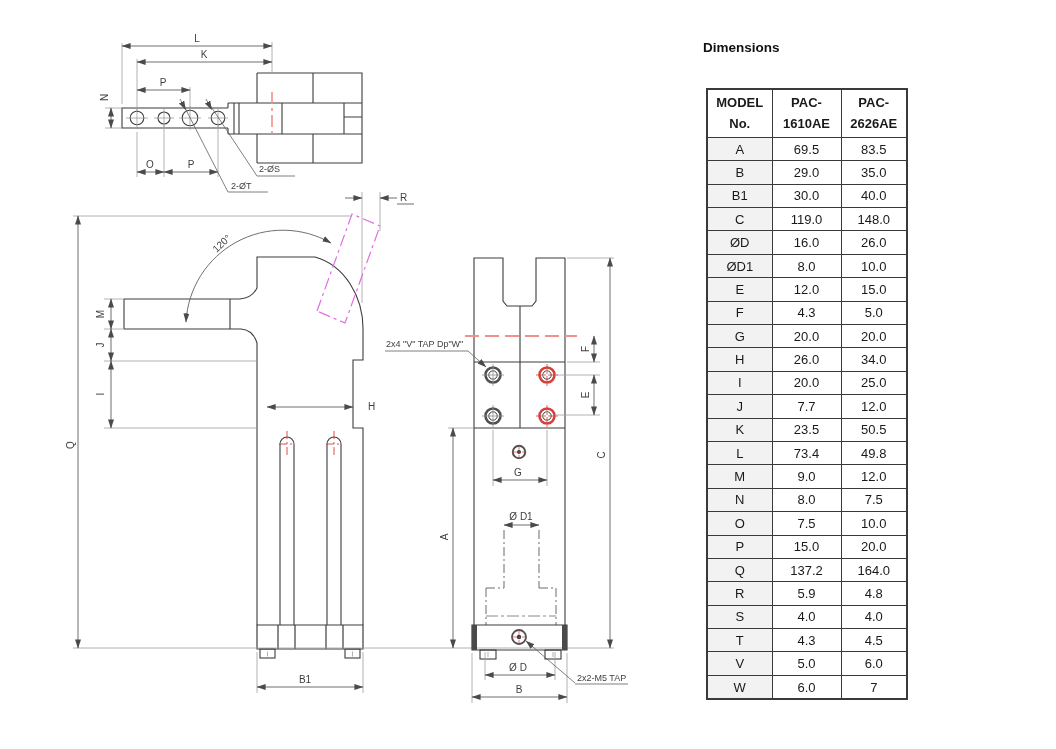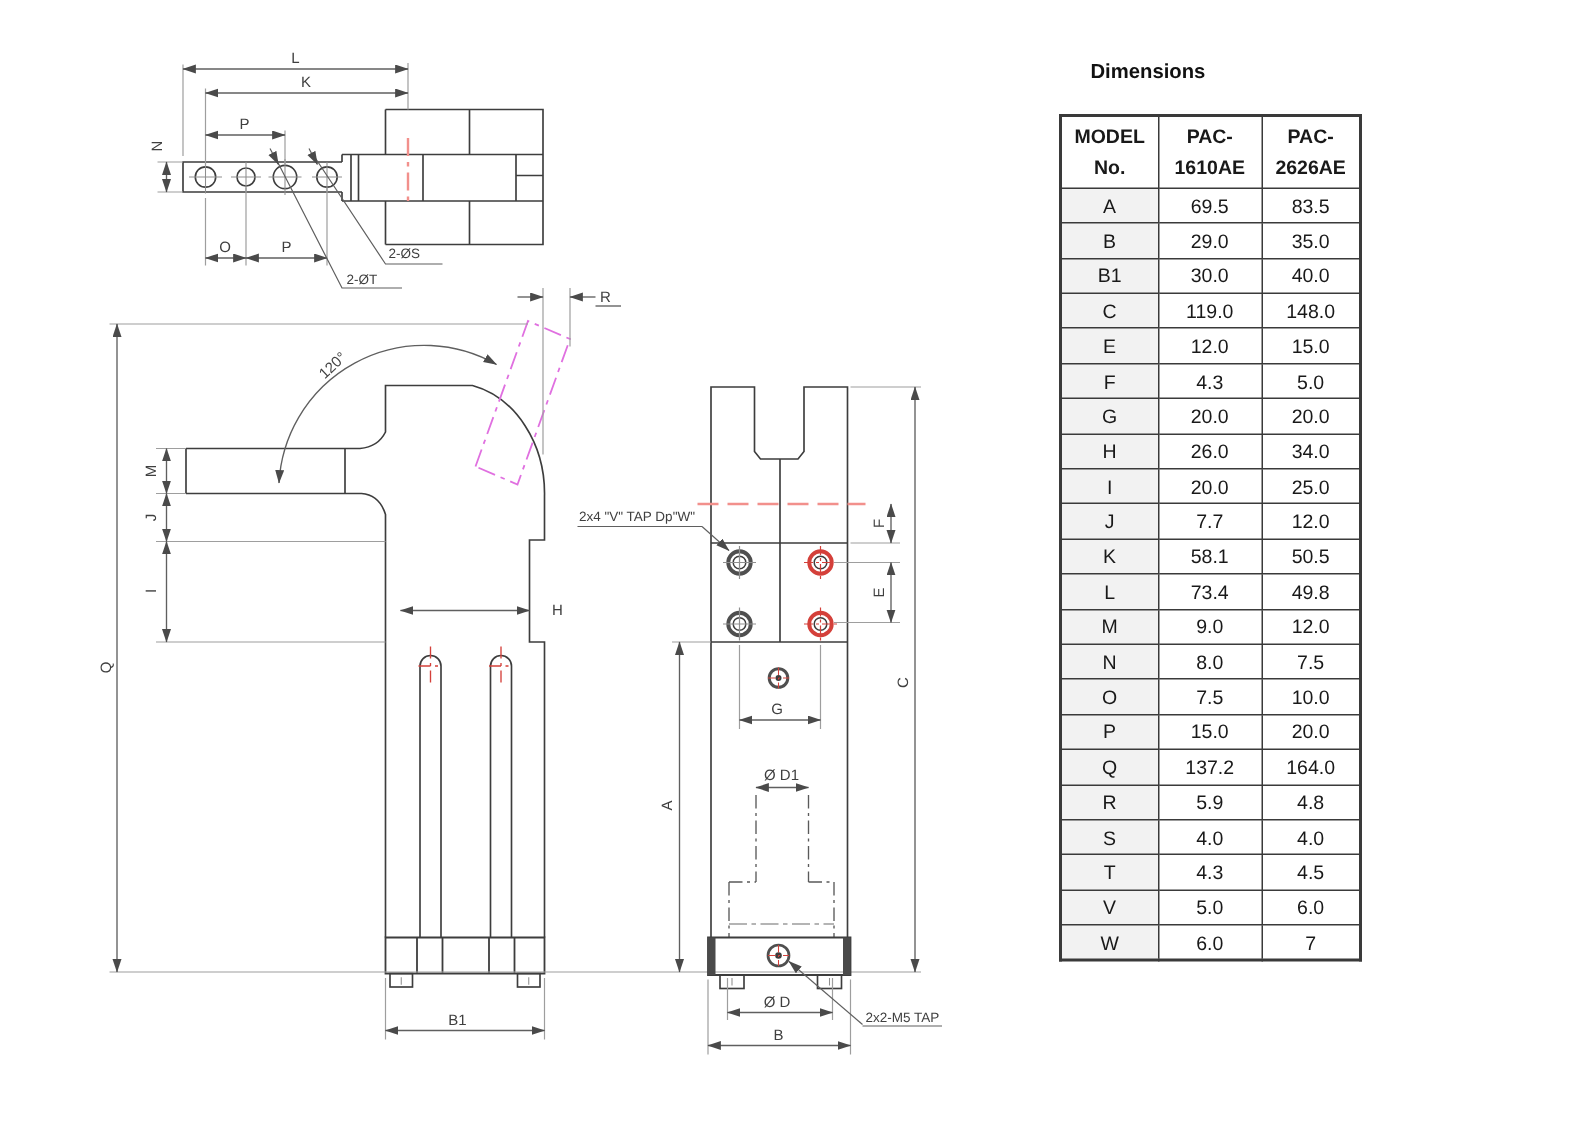--- a/index.html
+++ b/index.html
@@ -4,24 +4,24 @@
 <style>
   html,body{margin:0;padding:0;}
   body{
     width:1056px;height:749px;position:relative;background:#ffffff;
     font-family:"Liberation Sans",sans-serif;overflow:hidden;
   }
   svg text{font-family:"Liberation Sans",sans-serif;}
   .lbl{font-size:10px;fill:#3f3f3f;}
   .note{font-size:9px;fill:#3f3f3f;}
   #dims-title{
-    position:absolute;left:703px;top:40px;font-size:13.5px;font-weight:bold;color:#111;margin-left:24px;
+    position:absolute;left:703px;top:40px;font-size:13.5px;font-weight:bold;color:#111;
   }
   #dims-table{
-    position:absolute;left:706px;top:76px;
+    position:absolute;left:706px;top:88px;
     border-collapse:collapse;table-layout:fixed;width:200px;
     border:2px solid #3a3a3a;
   }
   #dims-table th,#dims-table td{
     border:1px solid #3a3a3a;text-align:center;vertical-align:middle;
     padding:0;color:#191919;
   }
   #dims-table th{font-size:13px;font-weight:bold;line-height:1.65;padding:2px 0;background:#fff;}
   #dims-table td{height:22.4px;font-size:13px;}
   #dims-table tbody td:first-child{background:#f2f2f2;}
@@ -227,20 +227,30 @@
         <td>B1</td>
         <td>30.0</td>
         <td>40.0</td>
       </tr>
       <tr>
         <td>C</td>
         <td>119.0</td>
         <td>148.0</td>
       </tr>
       <tr>
+        <td>ØD</td>
+        <td>16.0</td>
+        <td>26.0</td>
+      </tr>
+      <tr>
+        <td>ØD1</td>
+        <td>8.0</td>
+        <td>10.0</td>
+      </tr>
+      <tr>
         <td>E</td>
         <td>12.0</td>
         <td>15.0</td>
       </tr>
       <tr>
         <td>F</td>
         <td>4.3</td>
         <td>5.0</td>
       </tr>
       <tr>
@@ -258,21 +268,21 @@
         <td>20.0</td>
         <td>25.0</td>
       </tr>
       <tr>
         <td>J</td>
         <td>7.7</td>
         <td>12.0</td>
       </tr>
       <tr>
         <td>K</td>
-        <td>58.1</td>
+        <td>23.5</td>
         <td>50.5</td>
       </tr>
       <tr>
         <td>L</td>
         <td>73.4</td>
         <td>49.8</td>
       </tr>
       <tr>
         <td>M</td>
         <td>9.0</td>

